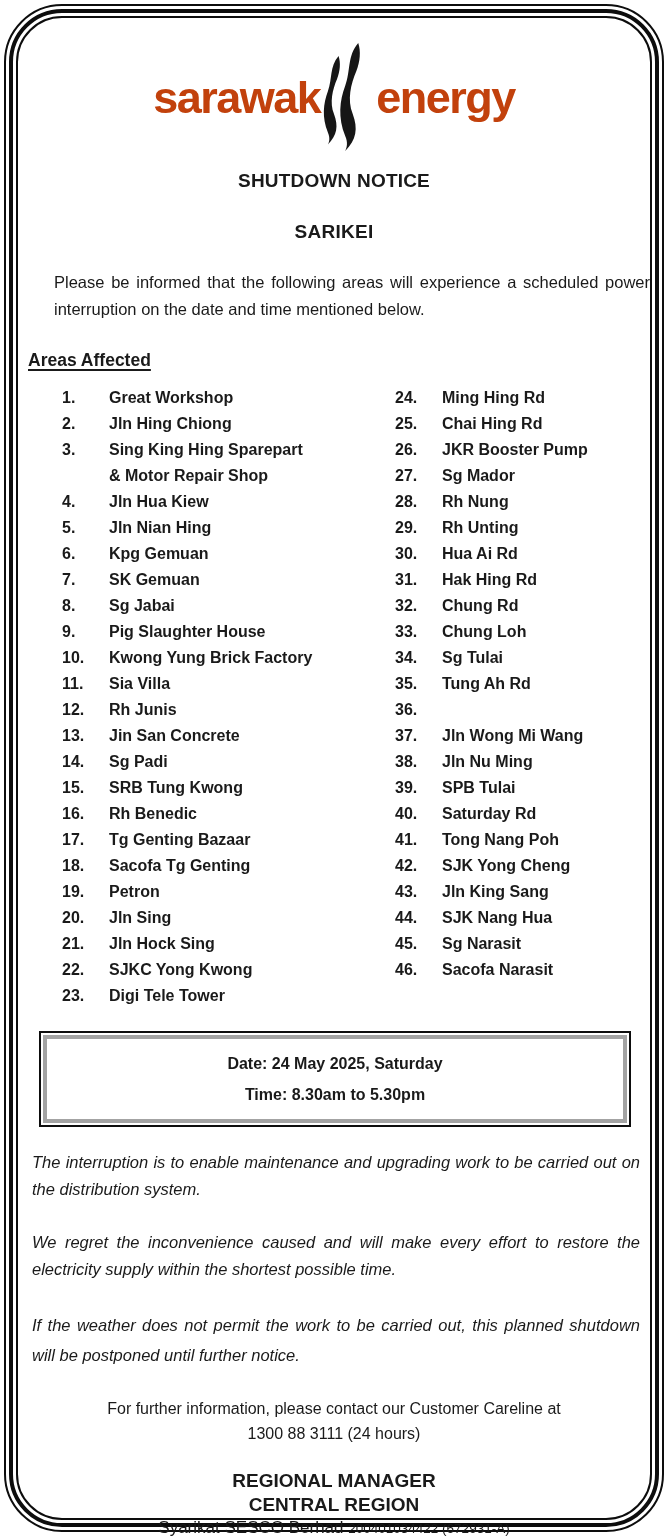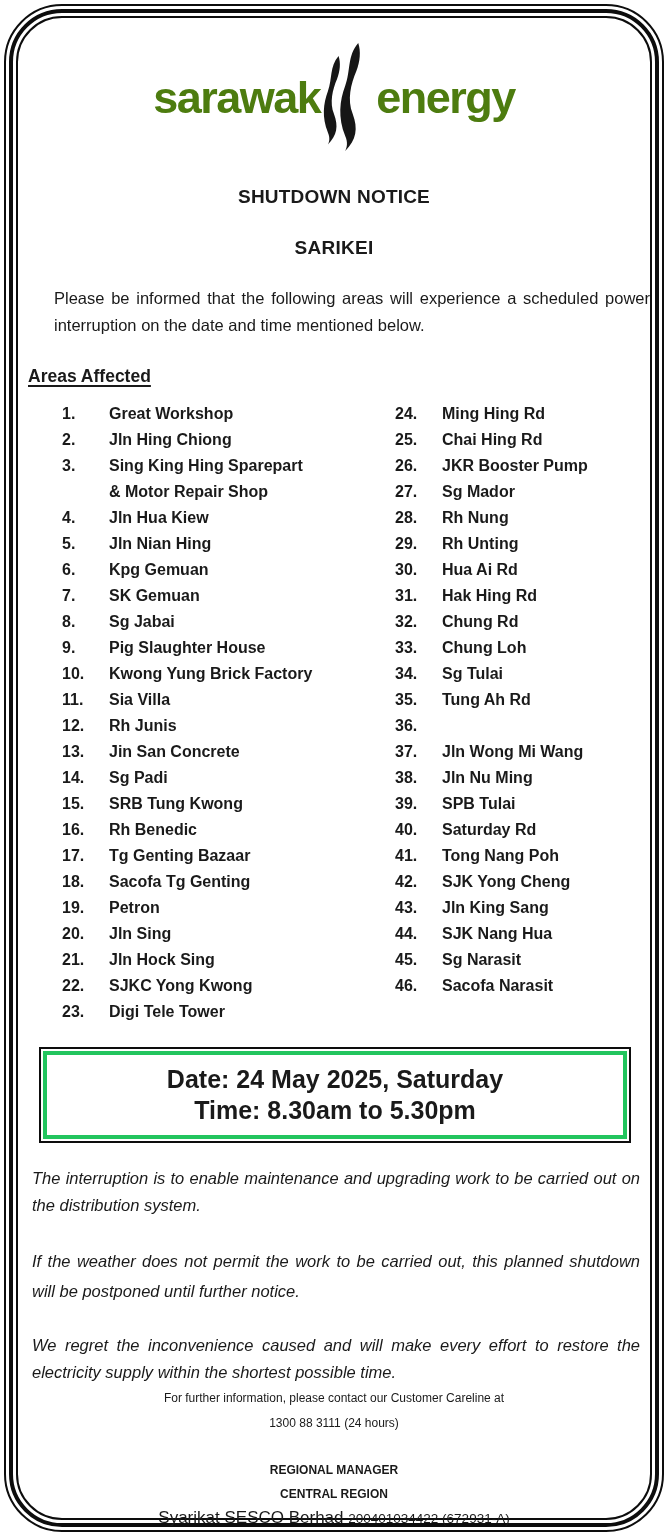--- a/index.html
+++ b/index.html
@@ -14,55 +14,55 @@
   
   .frame-a,.frame-b,.frame-c{position:absolute;pointer-events:none;}
   .frame-a{inset:4px;border:2px solid #0d0d0d;border-radius:58px;}
   .frame-b{inset:9px;border:4px solid #0d0d0d;border-radius:53px;}
   .frame-c{inset:16px;border:2px solid #0d0d0d;border-radius:46px;}
 
   .content{position:relative;z-index:1;padding:0 28px;}
 
   
   .logo-row{padding-top:40px;display:flex;justify-content:center;align-items:center;height:114px;}
-  .logo-word{font-size:45px;letter-spacing:-1.5px;color:#4d7c0f;line-height:1;}
+  .logo-word{font-size:45px;letter-spacing:-1.5px;color:#c2410c;line-height:1;}
   .logo-word.w1{font-weight:700;}
   .logo-word.w2{font-weight:700;}
   .flame{width:54px;height:112px;margin:0 1px;flex:0 0 auto;}
 
-  .h-shutdown{margin-top:32px;text-align:center;font-size:19px;font-weight:700;letter-spacing:.2px;}
+  .h-shutdown{margin-top:16px;text-align:center;font-size:19px;font-weight:700;letter-spacing:.2px;}
   .h-sarikei{margin-top:29px;text-align:center;font-size:19px;font-weight:700;letter-spacing:.3px;}
 
   .intro{margin:26px -10px 12px 26px;text-align:justify;font-size:16.5px;line-height:27px;}
 
   .areas-heading{margin-top:27px;text-align:left;font-size:17.5px;font-weight:700;
     text-decoration:underline;text-decoration-thickness:2px;text-underline-offset:3px;}
 
   .areas{margin-top:14px;display:flex;padding-left:34px;font-weight:700;font-size:16px;line-height:26px;}
   .area-col-left{width:333px;flex:0 0 auto;}
   .area-col-right{flex:1;}
   .area-row{display:flex;}
   .area-num{width:47px;flex:0 0 auto;}
   .area-name{flex:1;}
 
   .date-box{
     margin:26px 13px 0 15px;
-    border:4px solid #22c55e;
+    border:4px solid #a3a3a3;
     outline:2px solid #0d0d0d;outline-offset:2px;
     padding:9px 10px;text-align:center;
-    font-size:25px;font-weight:700;line-height:31px;
+    font-size:16px;font-weight:700;line-height:31px;
   }
 
   .para{margin:26px 0 0 4px;text-align:justify;font-size:16.5px;line-height:27px;font-style:italic;}
   .para.sp{line-height:30px;margin-top:27px;}
 
-  .careline{text-align:center;font-size:12px;line-height:25px;}
+  .careline{margin-top:26px;text-align:center;font-size:16px;line-height:25px;}
 
   .footer{margin-top:23px;text-align:center;}
-  .footer .f-bold{font-weight:700;font-size:12px;line-height:23.5px;}
+  .footer .f-bold{font-weight:700;font-size:19px;line-height:23.5px;}
   .footer .f-co{font-size:17px;line-height:24px;}
   .footer .f-co .reg{font-size:13.5px;}
 </style>
 </head>
 <body>
 
 <div class="page">
   <div class="frame-a"></div>
   <div class="frame-b"></div>
   <div class="frame-c"></div>
@@ -278,22 +278,22 @@
           </div>
         </div>
     </div>
 
     <div class="date-box">
       <div>Date: 24 May 2025, Saturday</div>
       <div>Time: 8.30am to 5.30pm</div>
     </div>
 
     <div class="para">The interruption is to enable maintenance and upgrading work to be carried out on the distribution system.</div>
+    <div class="para">We regret the inconvenience caused and will make every effort to restore the electricity supply within the shortest possible time.</div>
     <div class="para sp">If the weather does not permit the work to be carried out, this planned shutdown will be postponed until further notice.</div>
-    <div class="para">We regret the inconvenience caused and will make every effort to restore the electricity supply within the shortest possible time.</div>
 
     <div class="careline">
       <div>For further information, please contact our Customer Careline at</div>
       <div>1300 88 3111 (24 hours)</div>
     </div>
 
     <div class="footer">
       <div class="f-bold">REGIONAL MANAGER</div>
       <div class="f-bold">CENTRAL REGION</div>
       <div class="f-co">

